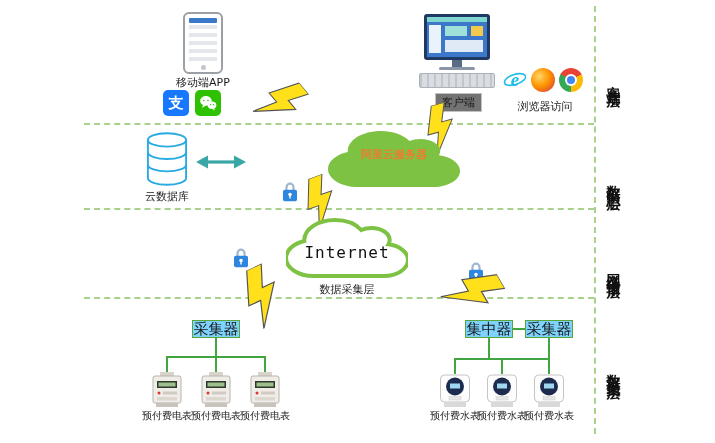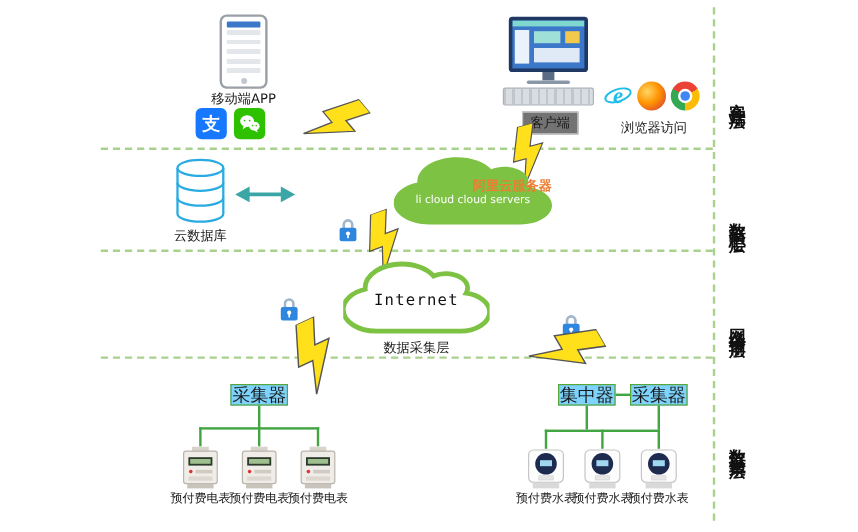--- a/index.html
+++ b/index.html
@@ -57,23 +57,23 @@
   .chrome-core{width:8px;height:8px;border-radius:50%;background:#4285F4;}
 
   
   .node-box{width:48px;height:18px;box-sizing:border-box;border:1.5px solid #57a639;background:#7dd3fc;
     font-size:15px;display:flex;align-items:center;justify-content:center;}
 
   
   .gline{background:#41a641;}
 
   
-  .cloud-cn{font-size:11px;font-weight:700;color:#ED7D31;text-align:right;white-space:nowrap;}
+  .cloud-cn{font-size:11px;font-weight:700;color:#ED7D31;text-align:center;white-space:nowrap;}
   .cloud-en{font-size:9px;color:#ffffff;text-align:center;white-space:nowrap;}
-  .internet-txt{font-family:"DejaVu Sans Mono","Liberation Mono",monospace;font-size:13px;letter-spacing:1px;
+  .internet-txt{font-family:"DejaVu Sans Mono","Liberation Mono",monospace;font-size:16px;letter-spacing:1px;
     color:#111;text-align:center;}
 </style>
 </head>
 <body>
 
 <div class="diagram">
 
   <div class="abs sep-h" style="left:84px;top:123px;width:510px;"></div>
   <div class="abs sep-h" style="left:84px;top:208px;width:510px;"></div>
   <div class="abs sep-h" style="left:84px;top:297px;width:510px;"></div>
@@ -152,21 +152,20 @@
   <svg class="abs" style="left:196px;top:152px;" width="50" height="20" viewBox="0 0 50 20">
     <path d="M10 10 H40" stroke="#3AA6A6" stroke-width="3.2"></path>
     <polygon points="0,10 12,3.5 12,16.5" fill="#3AA6A6"></polygon>
     <polygon points="50,10 38,3.5 38,16.5" fill="#3AA6A6"></polygon>
   </svg>
 
   <svg class="abs" style="left:328px;top:127px;" width="132" height="64" viewBox="0 0 640 512" preserveAspectRatio="none">
     <path fill="#7DC242" d="M0 336c0 79.5 64.5 144 144 144H512c70.7 0 128-57.3 128-128c0-61.9-44-113.6-102.4-125.4c4.1-10.7 6.4-22.4 6.4-34.6c0-53-43-96-96-96c-19.7 0-38.1 6-53.3 16.2C367 64.2 315.3 32 256 32C167.6 32 96 103.6 96 192c0 2.7 .1 5.4 .2 8.1C40.2 219.8 0 273.2 0 336z"></path>
   </svg>
   <div class="abs cloud-cn" style="left:328px;top:147px;width:132px;">阿里云服务器</div>
-  <div class="abs cloud-en" style="left:328px;top:162px;width:132px;">li cloud  cloud servers</div>
 
   <svg class="abs" style="left:282px;top:181px;" width="16" height="21" viewBox="0 0 18 24">
     <path d="M5 11 V7 a4 4 0 0 1 8 0 V11" fill="none" stroke="#9fb6cc" stroke-width="2.5"></path>
     <rect x="1" y="10" width="16" height="13" rx="2" fill="#2E86DE"></rect>
     <circle cx="9" cy="15.5" r="2" fill="#fff"></circle>
     <rect x="8.2" y="16" width="1.6" height="4" fill="#fff"></rect>
   </svg>
 
   <svg class="abs" style="left:303px;top:176px;transform:rotate(-20deg);" width="36" height="52" viewBox="0 0 40 60">
     <path d="M16 0 L32 0 L23 22 L36 22 L7 60 L16 33 L3 33 Z" fill="#FFE01B" stroke="#555" stroke-width="1.2"></path>

